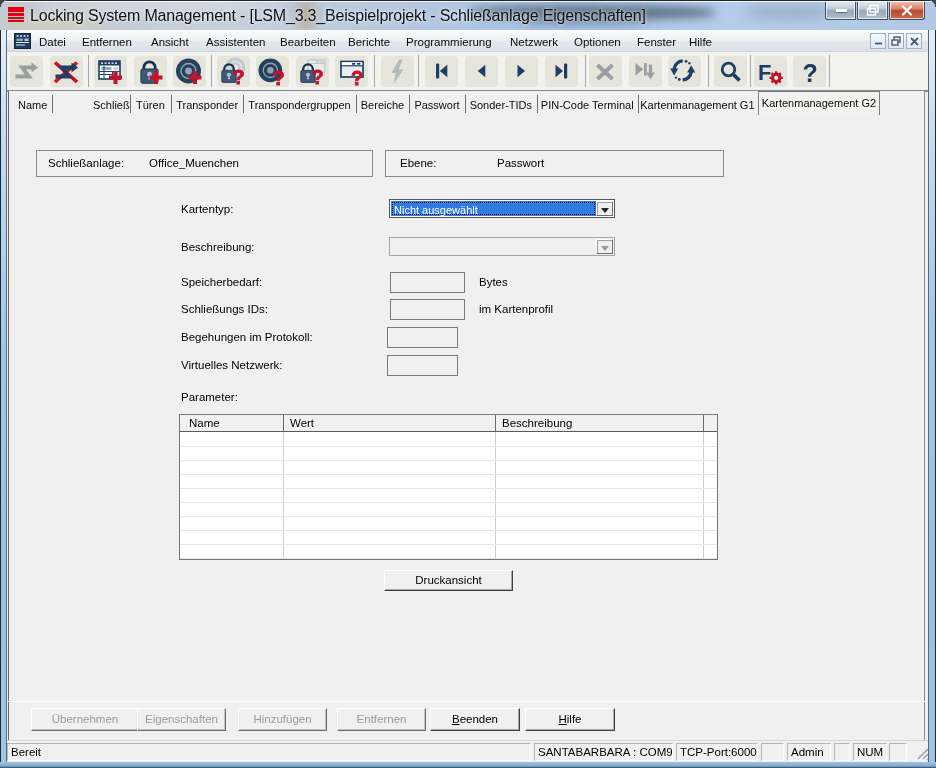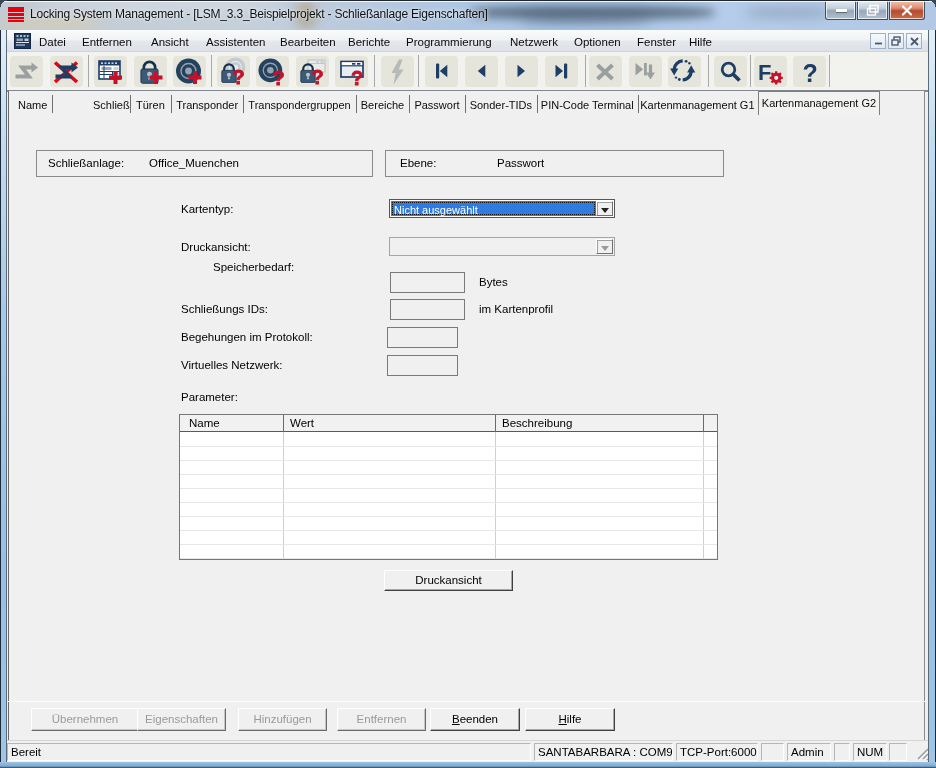--- a/index.html
+++ b/index.html
@@ -5,21 +5,21 @@
 * { margin:0; padding:0; box-sizing:border-box; }
 html,body { width:936px; height:768px; overflow:hidden; font-family:"Liberation Sans", sans-serif; }
 body { position:relative; background:#f0f0f0; }
 .abs { position:absolute; }
 
 
 #titlebar { left:0; top:0; width:936px; height:30px;
   background:linear-gradient(to bottom,#9fadbb 0%,#a9b8c6 40%,#b6c5d4 70%,#c2d1e0 100%);
   overflow:hidden; }
 #titlebar .blob { position:absolute; filter:blur(6px); border-radius:40%; }
-#titletext { position:absolute; left:30px; top:7px; font-size:12px; letter-spacing:-0.2px; color:#0d1116; white-space:nowrap;
+#titletext { position:absolute; left:30px; top:7px; font-size:16px; letter-spacing:-0.2px; color:#0d1116; white-space:nowrap;
   text-shadow:0 0 3px rgba(255,255,255,.8), 0 0 6px rgba(255,255,255,.5); }
 #logo { position:absolute; left:8px; top:7px; width:16px; height:15px; }
 #logo div { position:absolute; left:0; width:16px; background:#e8000e; }
 .topedge { left:0; top:0; width:936px; height:1px; background:#20262c; }
 #topglow { position:absolute; left:2px; top:1px; width:932px; height:1px; background:rgba(255,255,255,.85); }
 
 #capbtns { position:absolute; left:825px; top:1px; width:100px; height:20px; }
 .capb { position:absolute; top:0; height:19px; border:1px solid #3d5166; border-top:none;
   background:linear-gradient(to bottom,#e4ebf2 0%,#c3cfdb 40%,#97a7b7 55%,#b3c2d1 100%);
   box-shadow:inset 0 0 0 1px rgba(255,255,255,.7); }
@@ -419,26 +419,26 @@
   <div class="lbl" style="left:497px;top:157px;">Passwort</div>
 
   <div class="lbl" style="left:181px;top:203px;">Kartentyp:</div>
   <div id="combo1" style="left:389px;top:199px;width:226px;height:19px;">
     <div class="sel">
         <span>Nicht ausgewählt</span>
       </div>
     <div class="dropbtn"></div>
   </div>
 
-  <div class="lbl" style="left:181px;top:241px;">Druckansicht:</div>
+  <div class="lbl" style="left:181px;top:241px;">Beschreibung:</div>
   <div id="combo2" style="left:389px;top:237px;width:226px;height:19px;">
     <div class="dropbtn"></div>
   </div>
 
-  <div class="lbl" style="left:181px;top:261px;margin-left:32px;">Speicherbedarf:</div>
+  <div class="lbl" style="left:181px;top:276px;">Speicherbedarf:</div>
   <div class="tbox" style="left:390px;top:272px;width:75px;height:21px;"></div>
   <div class="lbl" style="left:479px;top:276px;">Bytes</div>
 
   <div class="lbl" style="left:181px;top:303px;">Schließungs IDs:</div>
   <div class="tbox" style="left:390px;top:299px;width:75px;height:21px;"></div>
   <div class="lbl" style="left:479px;top:303px;">im Kartenprofil</div>
 
   <div class="lbl" style="left:181px;top:331px;">Begehungen im Protokoll:</div>
   <div class="tbox" style="left:387px;top:327px;width:71px;height:21px;"></div>
 

